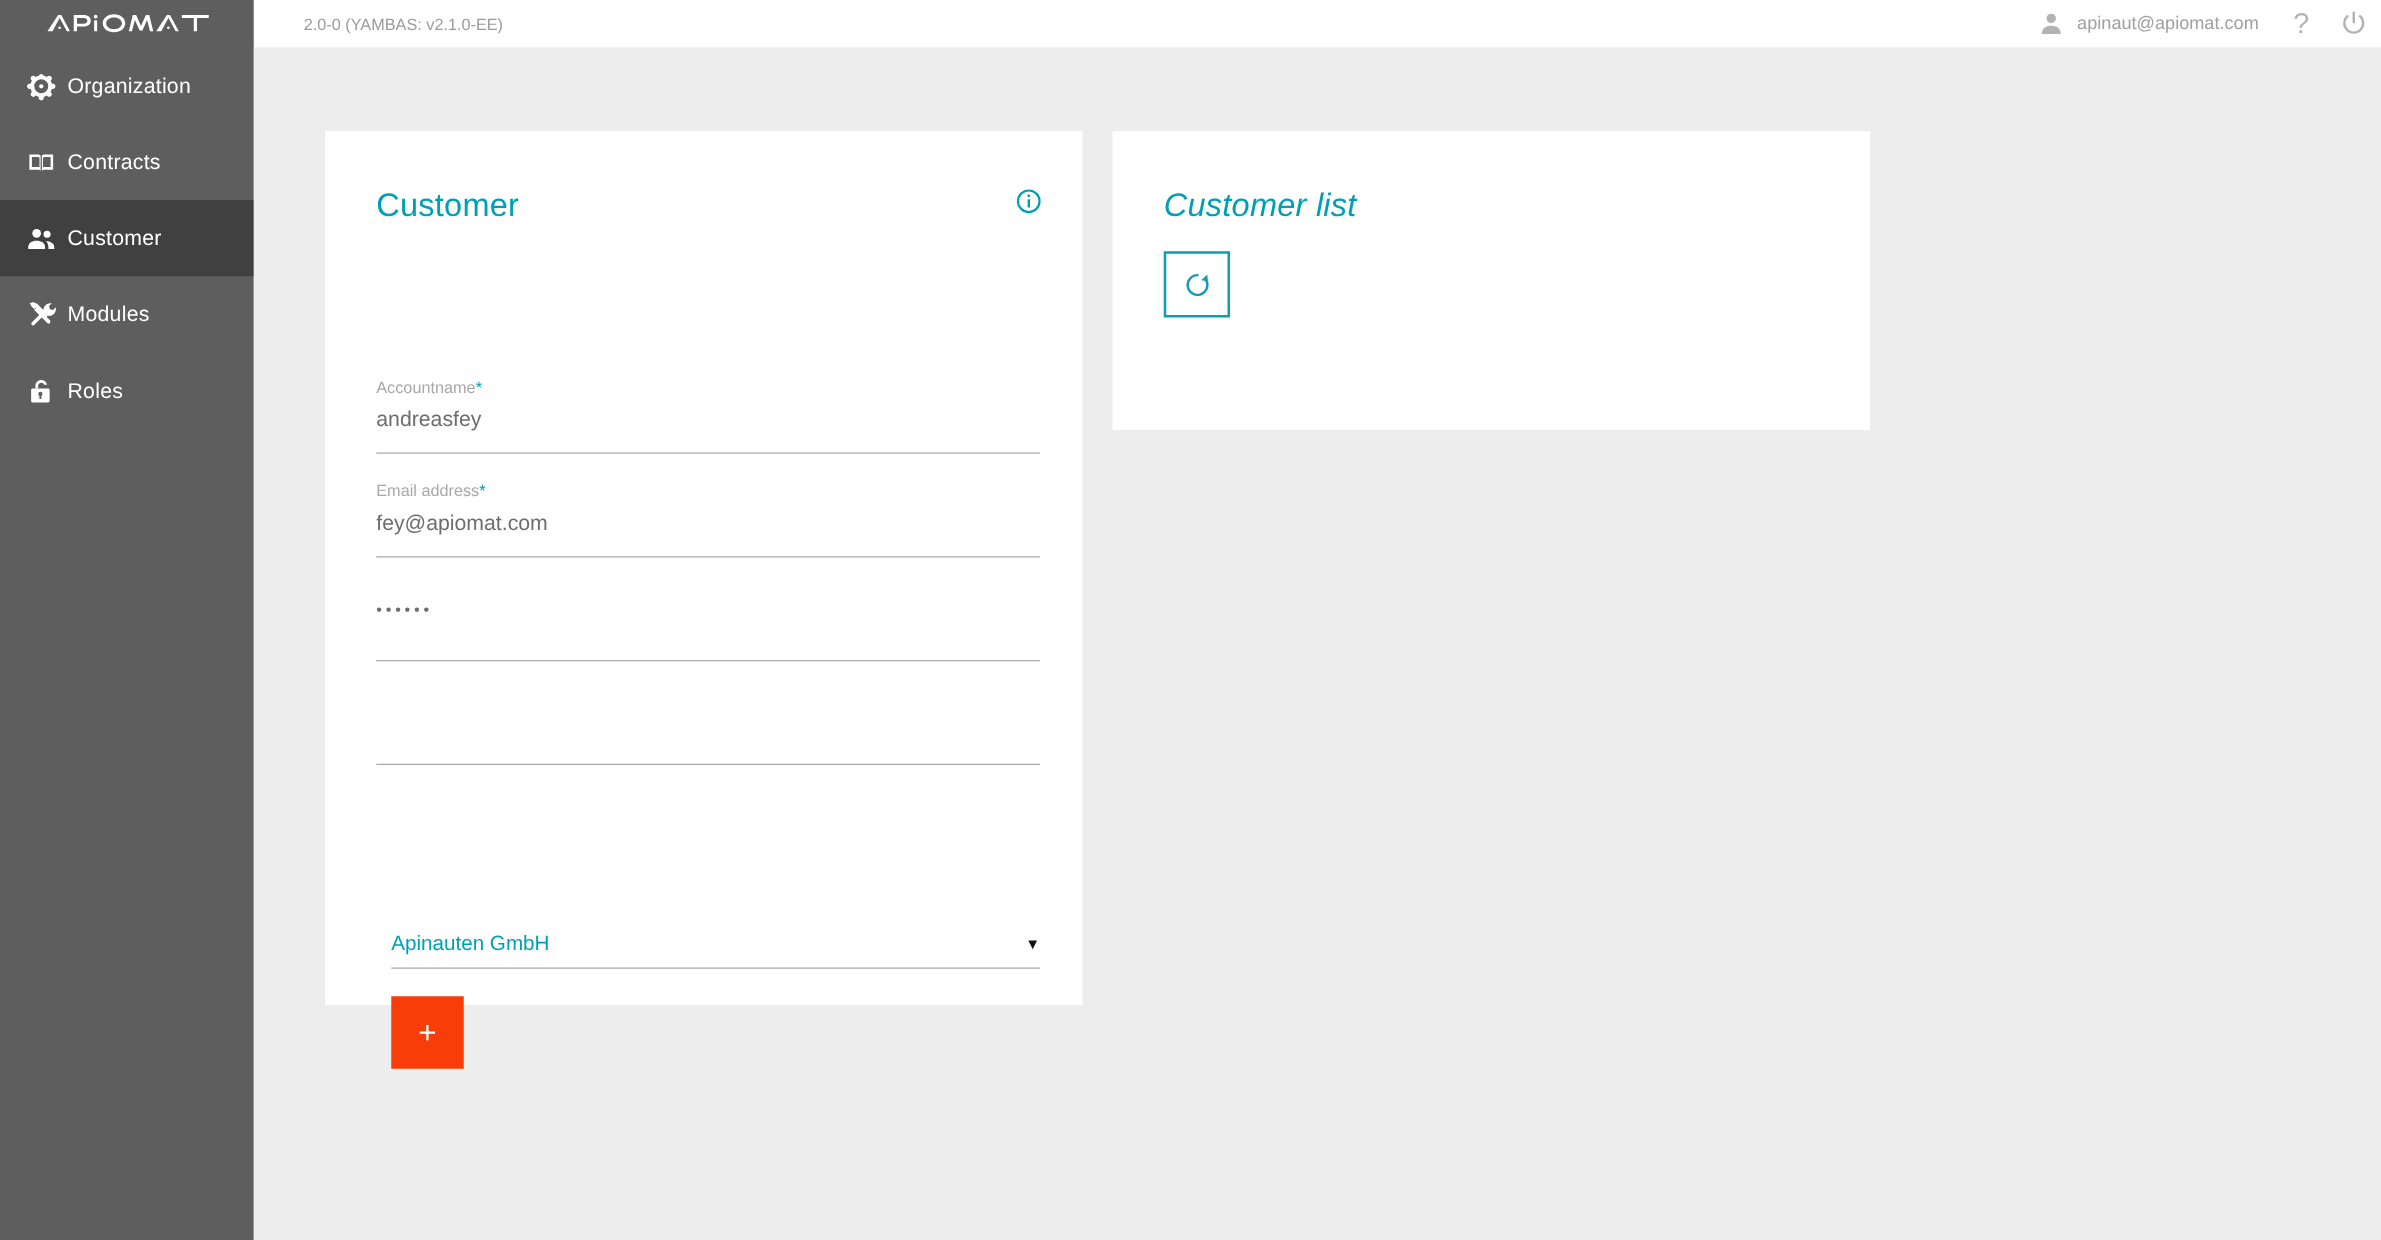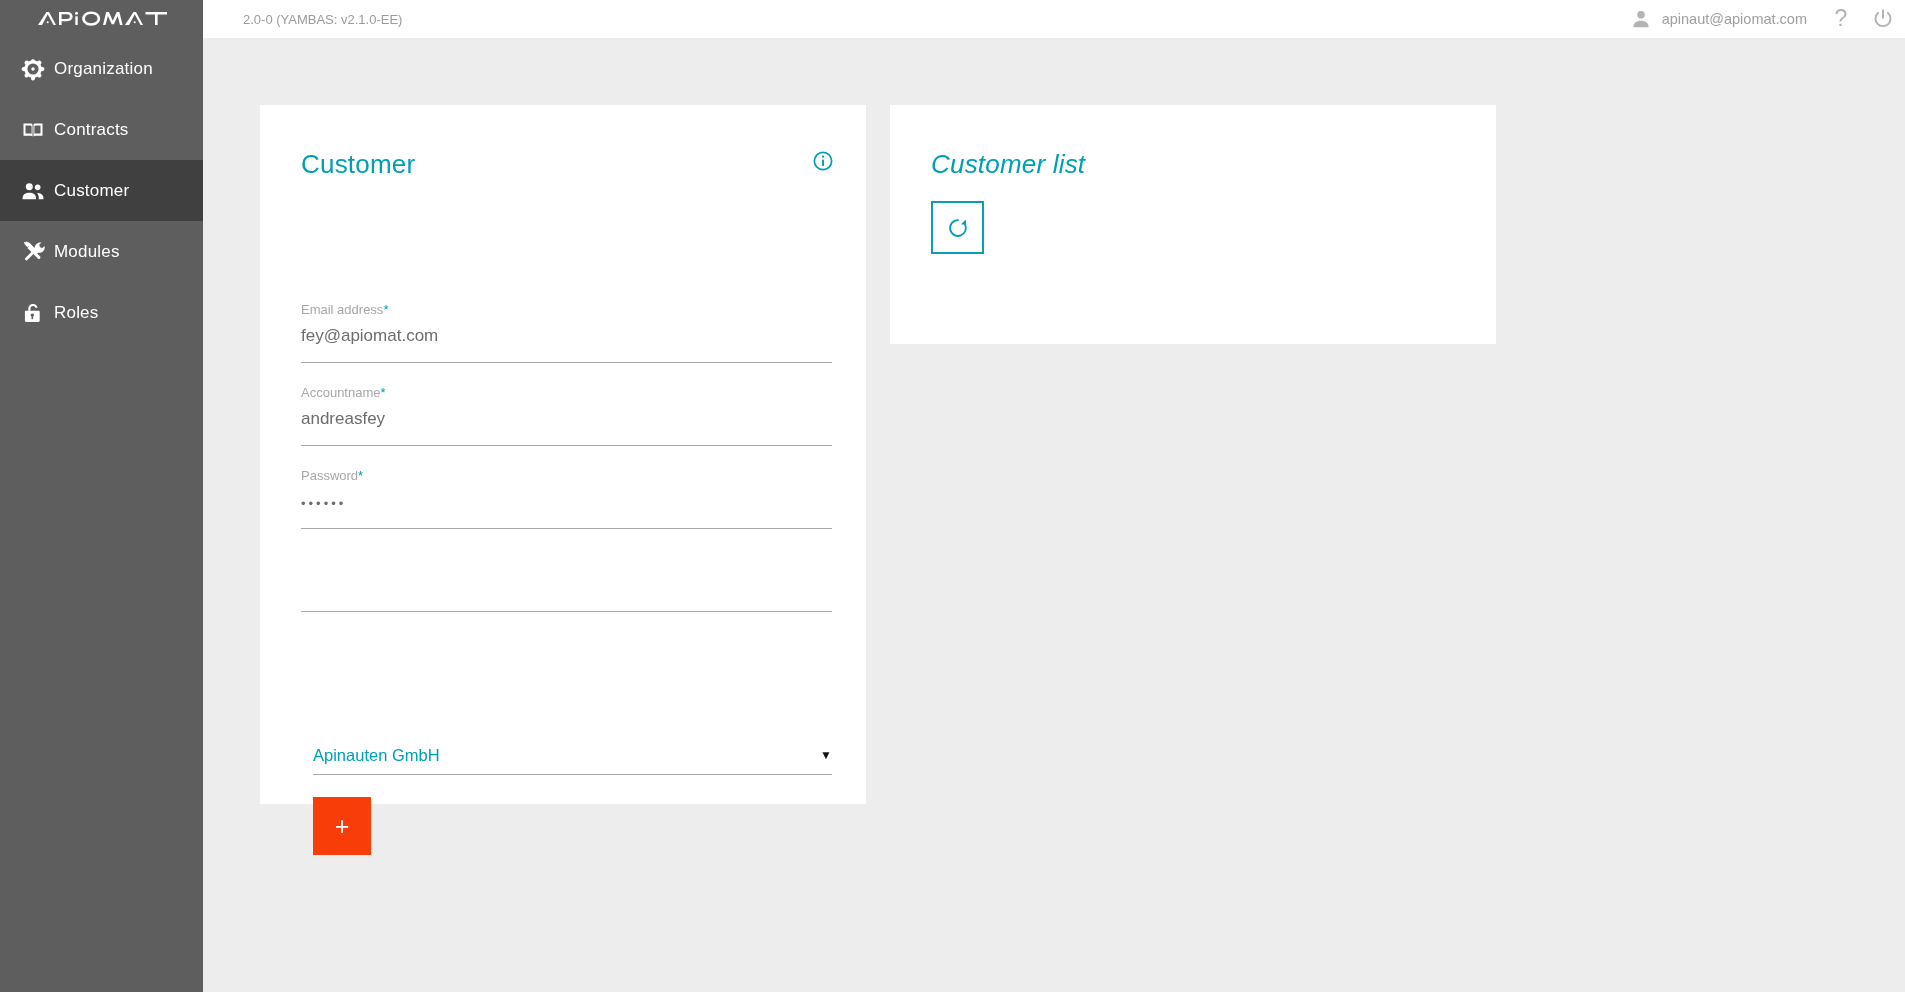--- a/index.html
+++ b/index.html
@@ -395,33 +395,32 @@
         <svg width="22" height="22" viewBox="0 0 24 24">
           <circle cx="12" cy="12" r="9.4" fill="none" stroke="#00a0b4" stroke-width="1.9"></circle>
           <circle cx="12" cy="7.3" r="1.25" fill="#00a0b4"></circle>
           <rect x="11" y="10.3" width="2.1" height="7.2" rx="0.5" fill="#00a0b4"></rect>
         </svg>
       </span>
 
       <div id="form-fields">
 
         <div class="field">
+          <label class="field-label"><span>Accountname</span><span class="req">*</span></label>
+          <input class="field-value" type="text" value="andreasfey" style="">
+          <div class="field-underline"></div>
+        </div>
+
+        <div class="field">
           <label class="field-label"><span>Email address</span><span class="req">*</span></label>
           <input class="field-value" type="text" value="fey@apiomat.com" style="">
           <div class="field-underline"></div>
         </div>
 
         <div class="field">
-          <label class="field-label"><span>Accountname</span><span class="req">*</span></label>
-          <input class="field-value" type="text" value="andreasfey" style="">
-          <div class="field-underline"></div>
-        </div>
-
-        <div class="field">
-          <label class="field-label"><span>Password</span><span class="req">*</span></label>
           <div class="pw-dots">••••••</div>
           <div class="field-underline"></div>
         </div>
 
         <div class="field">
           <div class="field-underline"></div>
         </div>
 
 
       </div>

